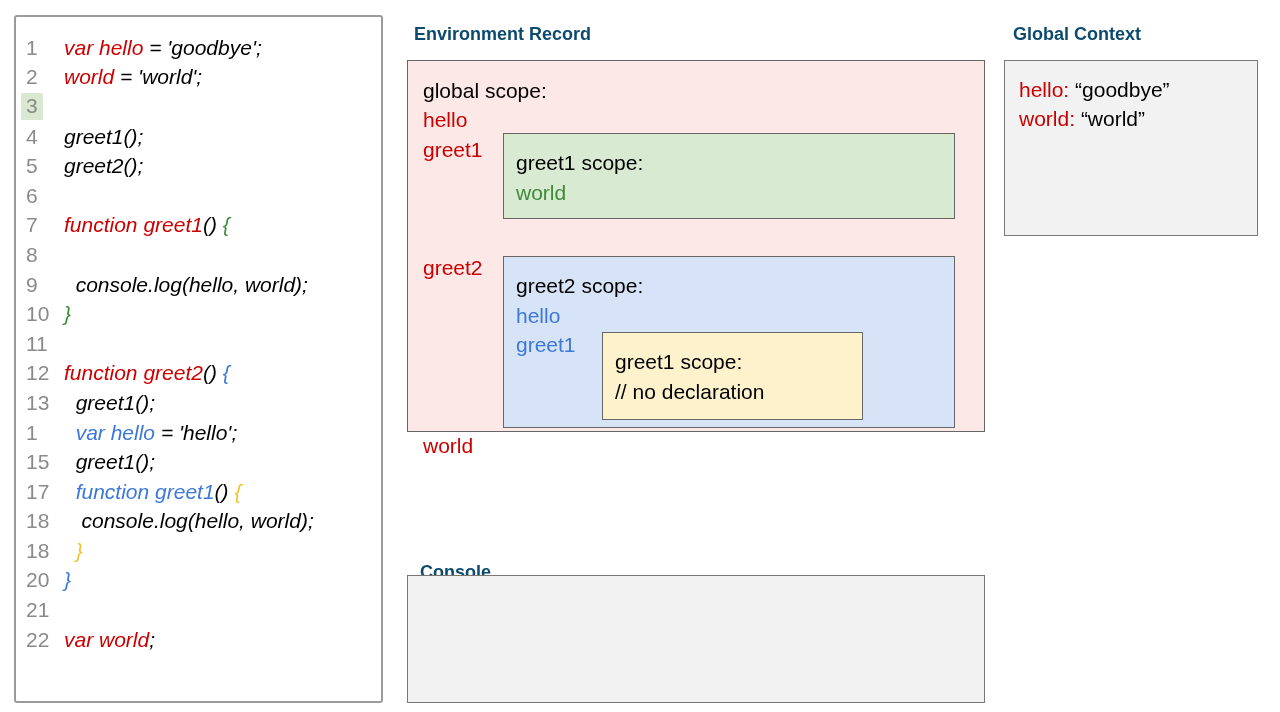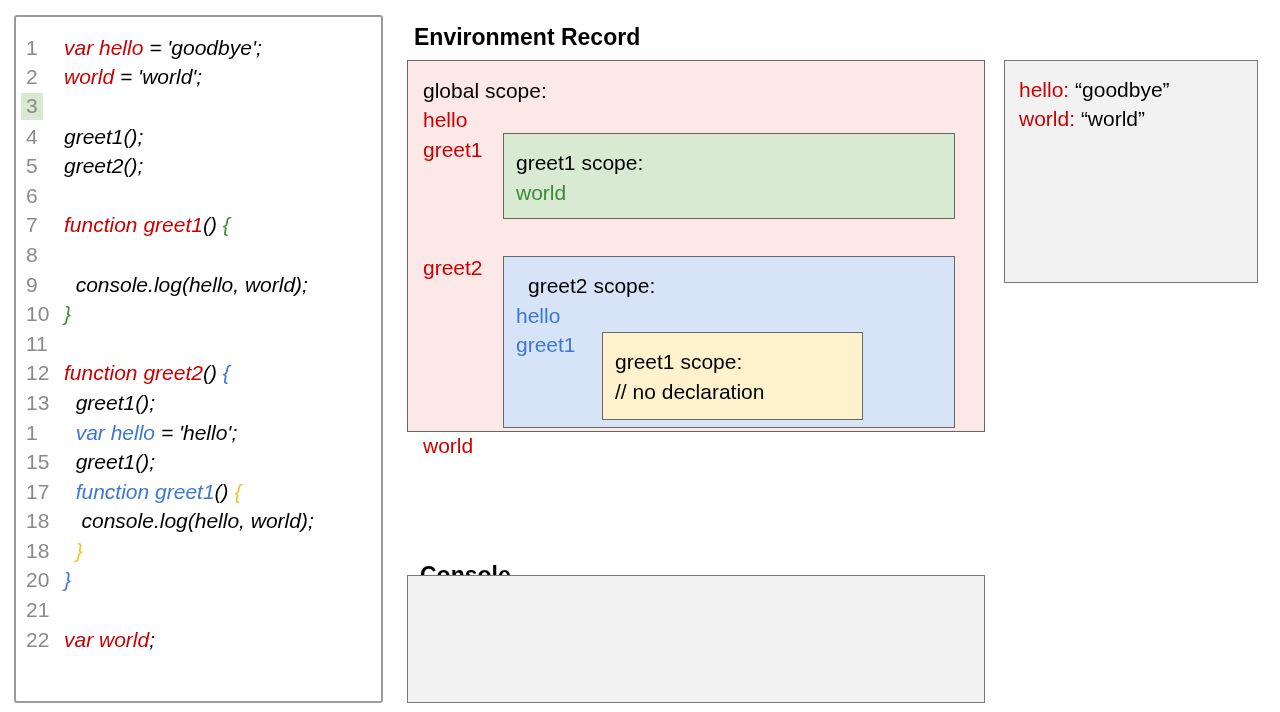--- a/index.html
+++ b/index.html
@@ -19,38 +19,38 @@
   .code-lines{position:absolute;left:0;top:16px;right:0;}
   .code-line{display:flex;align-items:center;height:29.6px;font-size:21px;white-space:pre;}
   .line-num{flex:0 0 38px;padding-left:10px;color:var(--line-number-gray);}
   .line-num .hl{display:inline-block;background:var(--line-highlight);
     padding:1px 5px 2px;margin-left:-5px;border-radius:1px;}
   .code-text{padding-left:10px;font-style:italic;}
   .tk-black{color:#000;} .tk-red{color:var(--red);} .tk-green{color:var(--green);}
   .tk-blue{color:var(--blue);} .tk-yellow{color:var(--yellow);} 
 
   
-  .section-title{position:absolute;font-size:23px;font-weight:bold;color:#000000;white-space:nowrap;}
+  .section-title{position:absolute;font-size:18px;font-weight:bold;color:#0c4a6e;white-space:nowrap;}
   .lbl{position:absolute;font-size:21px;line-height:30px;white-space:nowrap;}
   .c-red{color:var(--red);} .c-green{color:var(--green);} .c-blue{color:var(--blue);}
 
   
   .er-title{left:414px;top:24px;}
   .pink-box{position:absolute;left:407px;top:60px;width:578px;height:372px;
     background:var(--pink-fill);border:1px solid #666;}
   .green-box{position:absolute;left:95px;top:72px;width:452px;height:86px;
     background:var(--green-fill);border:1px solid #666;}
   .blue-box{position:absolute;left:95px;top:195px;width:452px;height:172px;
     background:var(--blue-fill);border:1px solid #666;}
   .yellow-box{position:absolute;left:98px;top:75px;width:261px;height:88px;
     background:var(--yellow-fill);border:1px solid #666;}
 
   
   .gc-title{left:1013px;top:24px;}
-  .gc-box{position:absolute;left:1004px;top:60px;width:254px;height:223px;
+  .gc-box{position:absolute;left:1004px;top:60px;width:254px;height:176px;
     background:var(--gray-fill);border:1px solid #777;}
 
   
   .console-title{left:420px;top:562px;}
   .console-box{position:absolute;left:407px;top:575px;width:578px;height:128px;
     background:var(--gray-fill);border:1px solid #777;}
 </style>
 </head>
 <body>
 
@@ -90,33 +90,34 @@
     <div class="lbl c-red" style="left:15px;top:74px">greet1</div>
 
     <div class="green-box">
       <div class="lbl" style="left:12px;top:14px">greet1 scope:</div>
       <div class="lbl c-green" style="left:12px;top:44px">world</div>
     </div>
 
     <div class="lbl c-red" style="left:15px;top:192px">greet2</div>
 
     <div class="blue-box">
-      <div class="lbl" style="left:24px;top:14px">greet2 scope:</div>
+      <div class="lbl" style="left:12px;top:14px">greet2 scope:</div>
       <div class="lbl c-blue" style="left:12px;top:44px">hello</div>
       <div class="lbl c-blue" style="left:12px;top:73px">greet1</div>
 
       <div class="yellow-box">
         <div class="lbl" style="left:12px;top:14px">greet1 scope:</div>
         <div class="lbl" style="left:12px;top:44px">// no declaration</div>
       </div>
     </div>
 
     <div class="lbl c-red" style="left:15px;top:370px">world</div>
   </div>
 
+  <div class="section-title gc-title">Global Context</div>
   <div class="gc-box">
     <div class="lbl" style="left:14px;top:14px"><span class="c-red">hello:</span><span> </span><span>“goodbye”</span></div>
     <div class="lbl" style="left:14px;top:43px"><span class="c-red">world:</span><span> </span><span>“world”</span></div>
   </div>
 
   <div class="section-title console-title">Console</div>
   <div class="console-box"></div>
 
 </div>
 

